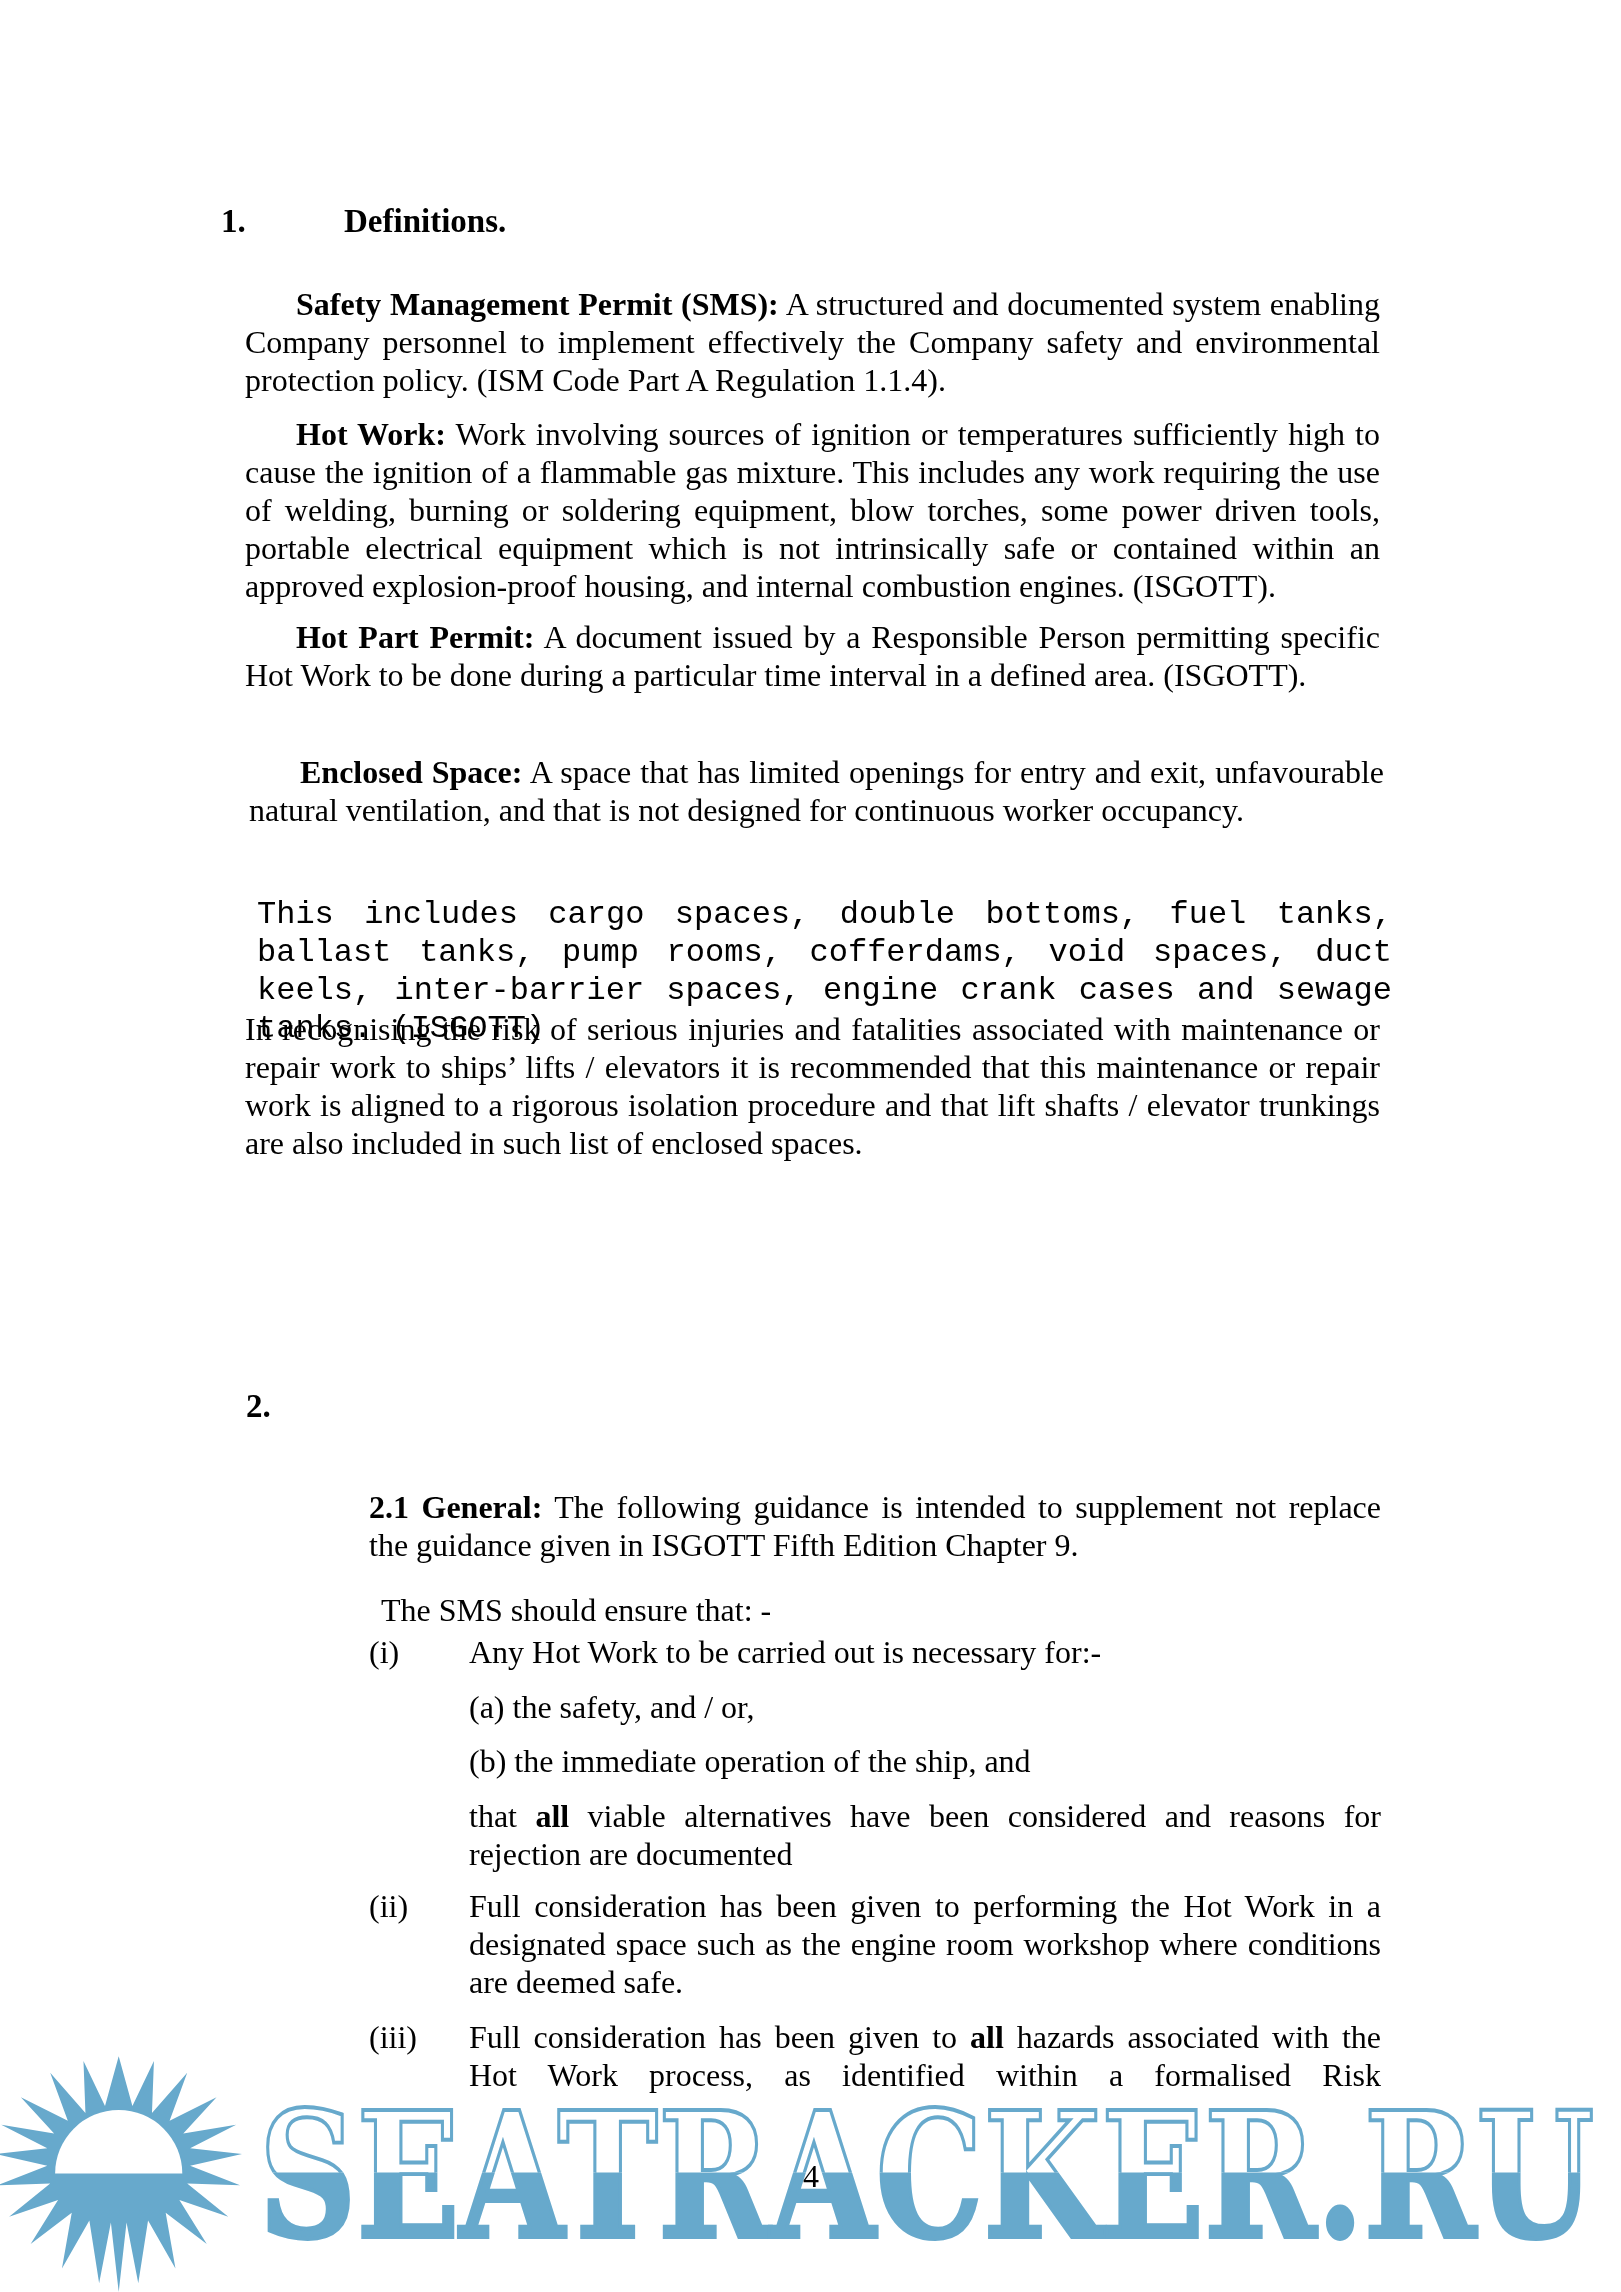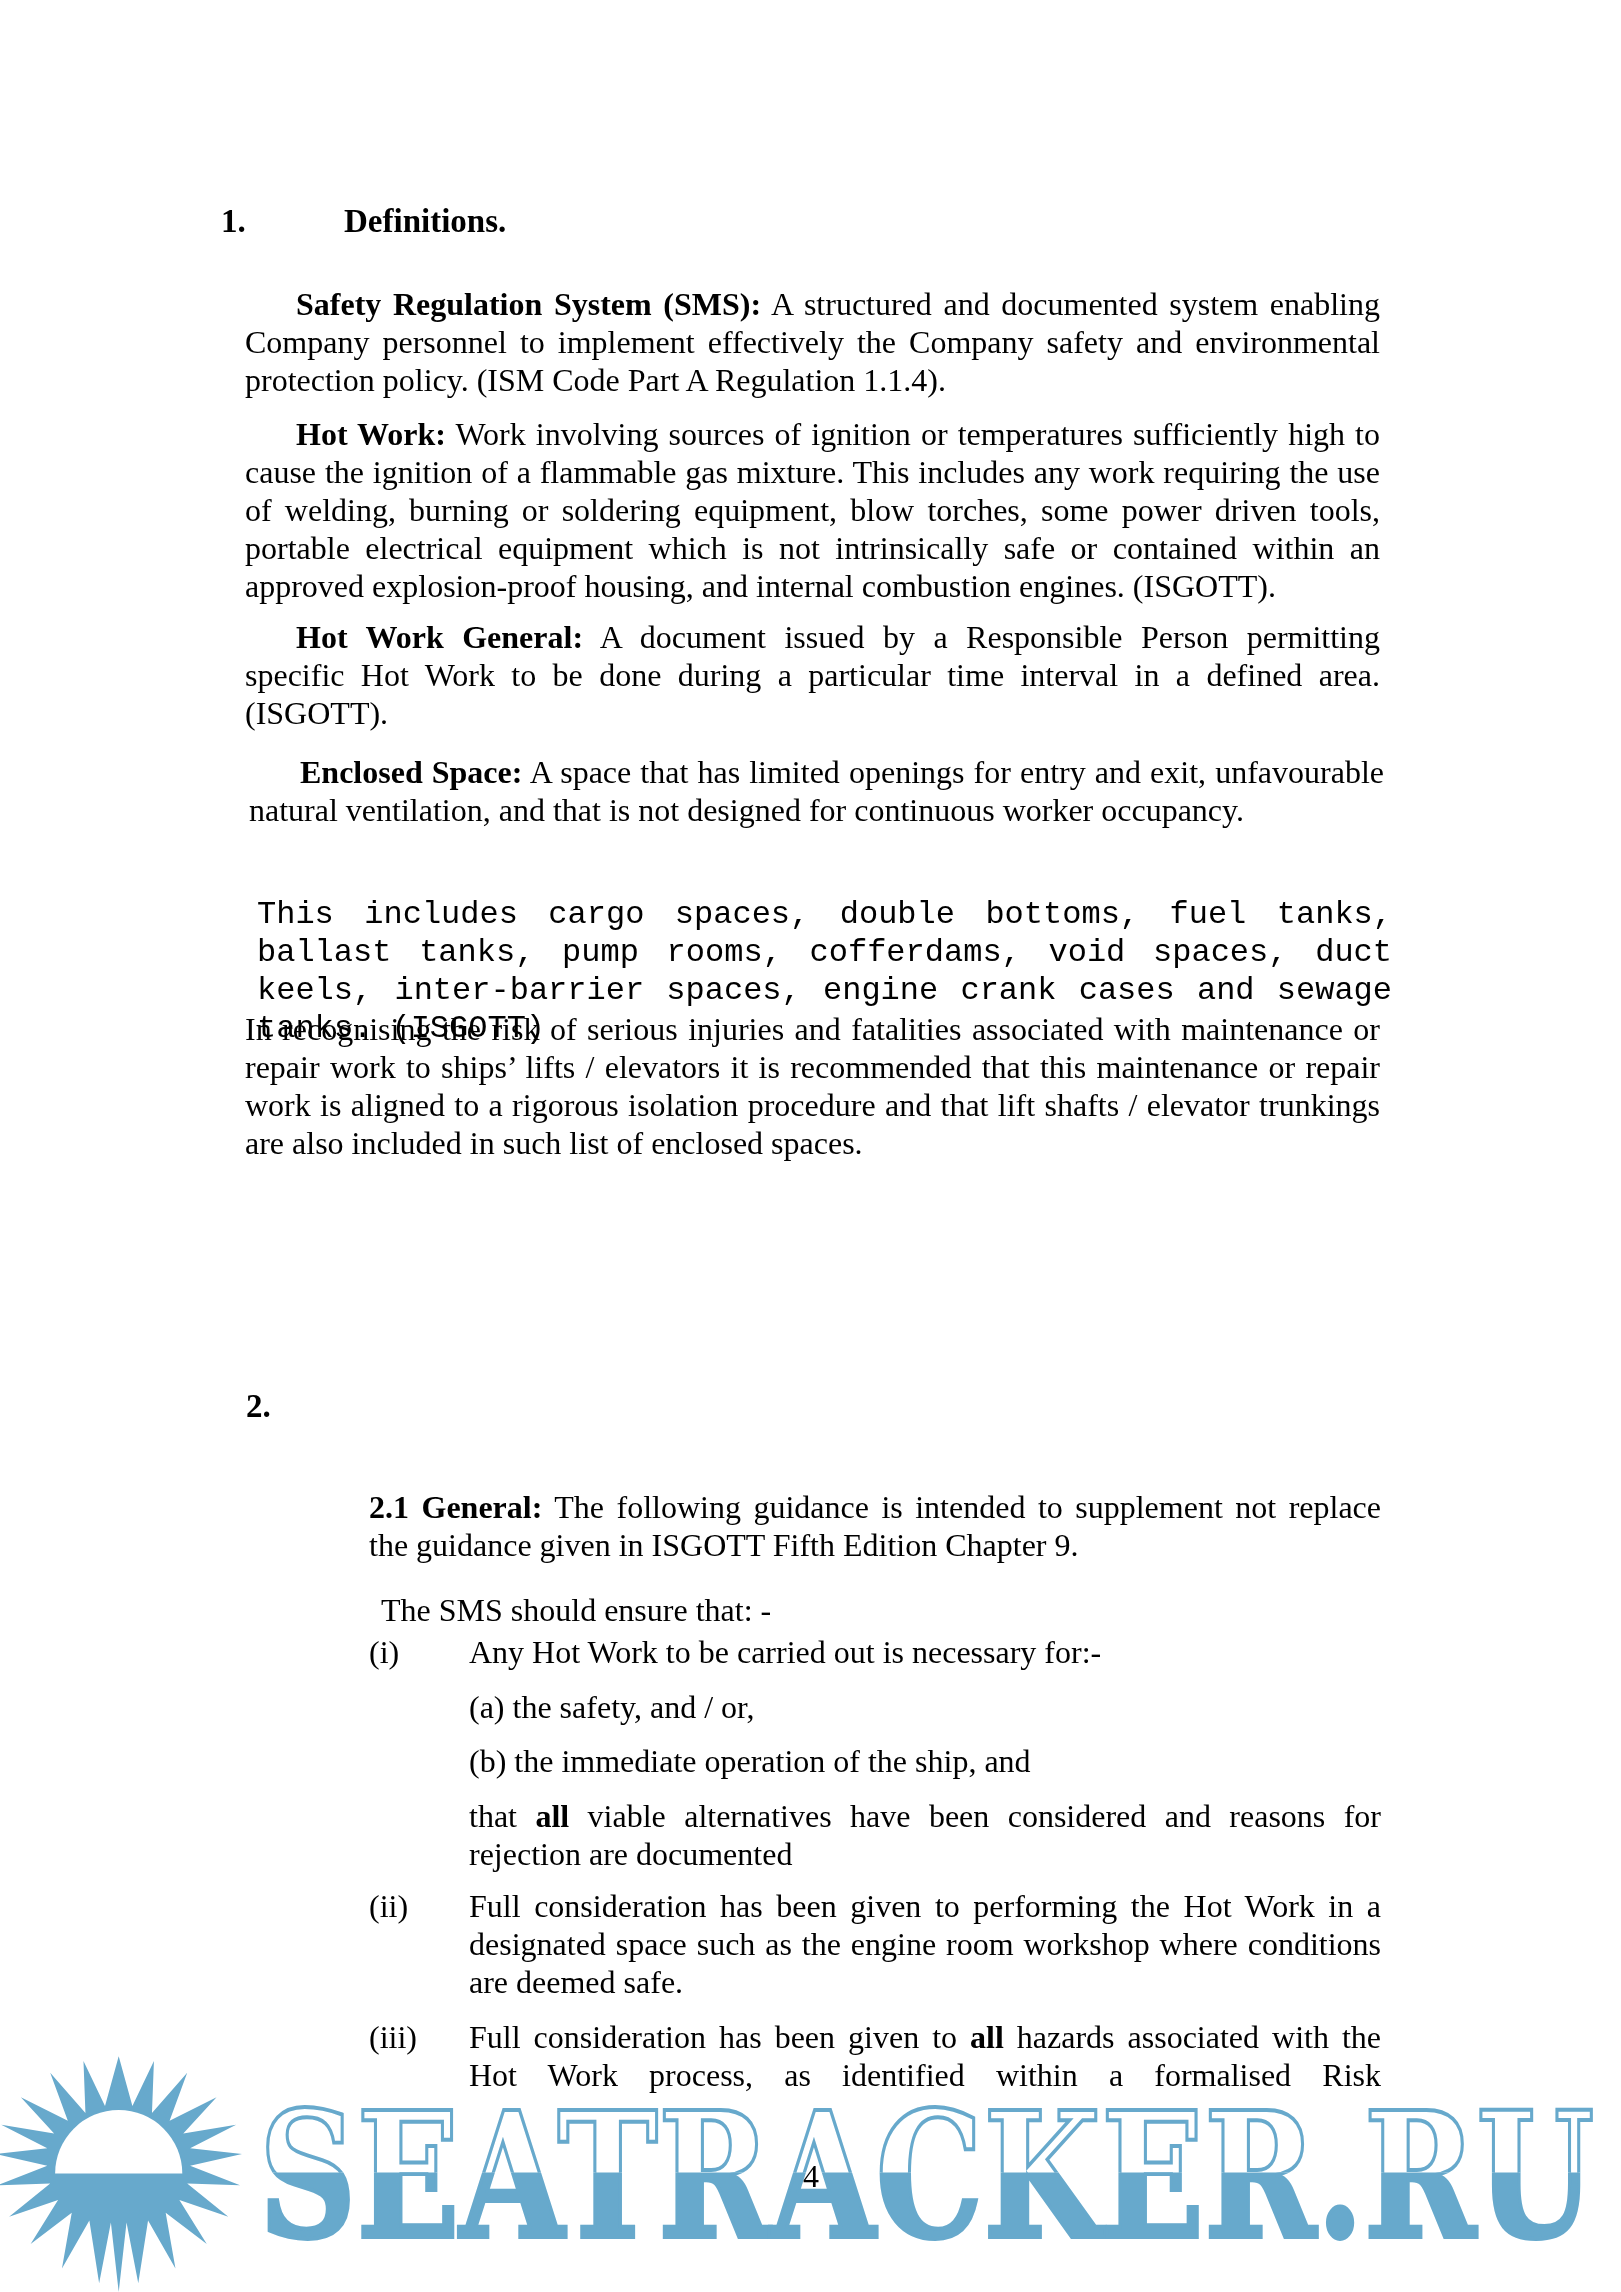--- a/index.html
+++ b/index.html
@@ -19,25 +19,25 @@
   .watermark { position: absolute; left: 0; top: 2019px; width: 1621px; height: 273px; pointer-events: none; }
 </style>
 </head>
 <body>
 
 <div class="page serif">
 
   <div class="h1" style="left:221px; top:199px;">1.</div>
   <div class="h1" style="left:344px; top:199px;text-align:center;">Definitions.</div>
 
-  <p class="para indent" style="top:285px; margin:0;"><b>Safety Regulation System (SMS):</b><span>  A structured and documented system enabling Company personnel to implement effectively the Company safety and environmental protection policy. (ISM Code Part A Regulation 1.1.4).</span></p>
+  <p class="para indent" style="top:285px; margin:0;"><b>Safety Management Permit (SMS):</b><span>  A structured and documented system enabling Company personnel to implement effectively the Company safety and environmental protection policy. (ISM Code Part A Regulation 1.1.4).</span></p>
 
   <p class="para indent" style="top:415px; margin:0;"><b>Hot Work:</b><span> Work involving sources of ignition or temperatures sufficiently high to cause the ignition of a flammable gas mixture. This includes any work requiring the use of welding, burning or soldering equipment, blow torches, some power driven tools, portable electrical equipment which is not intrinsically safe or contained within an approved explosion-proof housing, and internal combustion engines.  (ISGOTT).</span></p>
 
-  <p class="para indent" style="top:618px; margin:0;"><b>Hot Work General:</b><span> A document issued by a Responsible Person permitting specific Hot Work to be done during a particular time interval in a defined area. (ISGOTT).</span></p>
+  <p class="para indent" style="top:618px; margin:0;"><b>Hot Part Permit:</b><span> A document issued by a Responsible Person permitting specific Hot Work to be done during a particular time interval in a defined area. (ISGOTT).</span></p>
 
   <p class="para indent" style="top:749px; margin:4px;"><b>Enclosed Space:</b><span> A space that has limited openings for entry and exit, unfavourable natural ventilation, and that is not designed for continuous worker occupancy.</span></p>
 
   <p class="para" style="top:884px; margin:12px;font-family:Liberation Mono, monospace;">This includes cargo spaces, double bottoms, fuel tanks, ballast tanks, pump rooms, cofferdams, void spaces, duct keels, inter-barrier spaces, engine crank cases and sewage tanks. (ISGOTT)</p>
 
   <p class="para" style="top:1010px; margin:0;">In recognising the risk of serious injuries and fatalities associated with maintenance or repair work to ships’ lifts / elevators it is recommended that this maintenance or repair work is aligned to a rigorous isolation procedure and that lift shafts / elevator trunkings are also included in such list of enclosed spaces.</p>
 
 
   <div class="sec2-num">2.</div>
 

